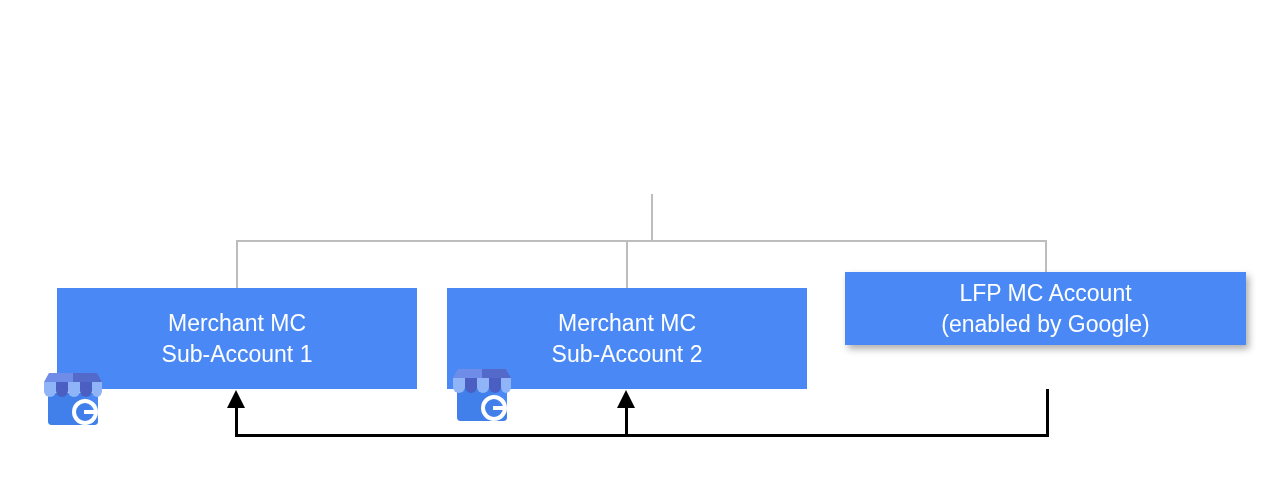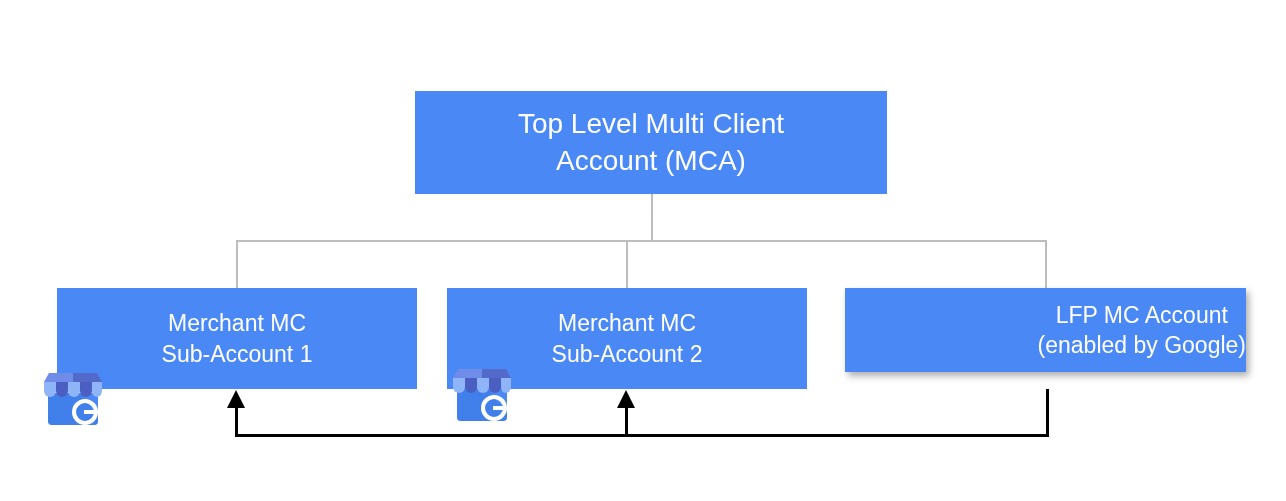--- a/index.html
+++ b/index.html
@@ -51,26 +51,25 @@
   }
   #node-sub2 {
     left: 447px;
     top: 288px;
     width: 360px;
     height: 101px;
     font-size: 23px;
   }
   #node-lfp {
     left: 845px;
-    top: 288px;
+    top: 272px;
     width: 401px;
-    height: 84px;
+    height: 73px;
     font-size: 23px;
     box-shadow: 3px 4px 7px rgba(0,0,0,0.32);
-    justify-content: flex-end;
   }
 
   
   .gline {
     position: absolute;
     background: #bdbdbd;
     z-index: 1;
   }
   .gline.v { width: 2px; }
   .gline.h { height: 2px; }
@@ -128,24 +127,20 @@
   <div class="gline v" id="g-drop-2"></div>
   <div class="gline v" id="g-drop-3"></div>
 
   <div class="bline v" id="b-riser-lfp"></div>
   <div class="bline h" id="b-bus"></div>
   <div class="bline v" id="b-riser-1"></div>
   <div class="bline v" id="b-riser-2"></div>
   <div class="arrowhead" id="arrow-1"></div>
   <div class="arrowhead" id="arrow-2"></div>
 
-  <div class="node" id="node-top">
-    <span class="label">Top Level Multi Client
-Account (MCA)</span>
-  </div>
 
   <div class="node" id="node-sub1">
     <span class="label">Merchant MC
 Sub-Account 1</span>
   </div>
 
   <div class="node" id="node-sub2">
     <span class="label">Merchant MC
 Sub-Account 2</span>
   </div>

